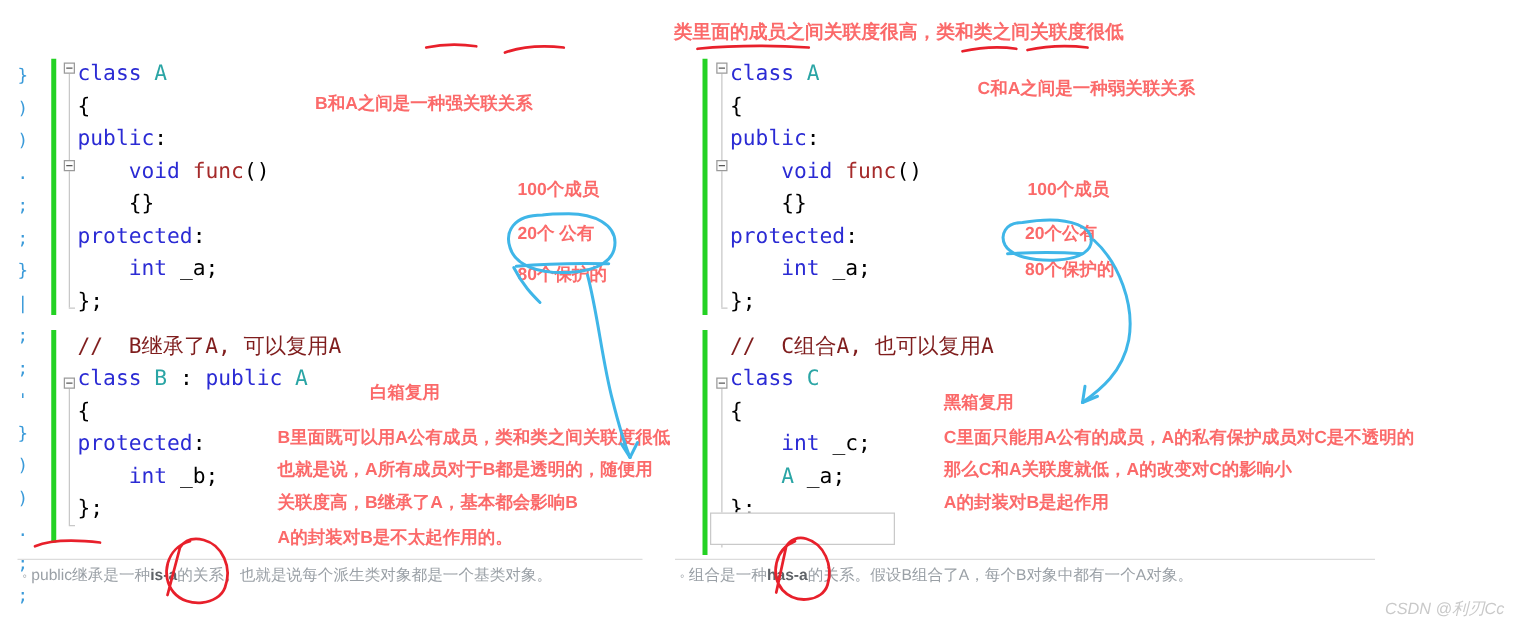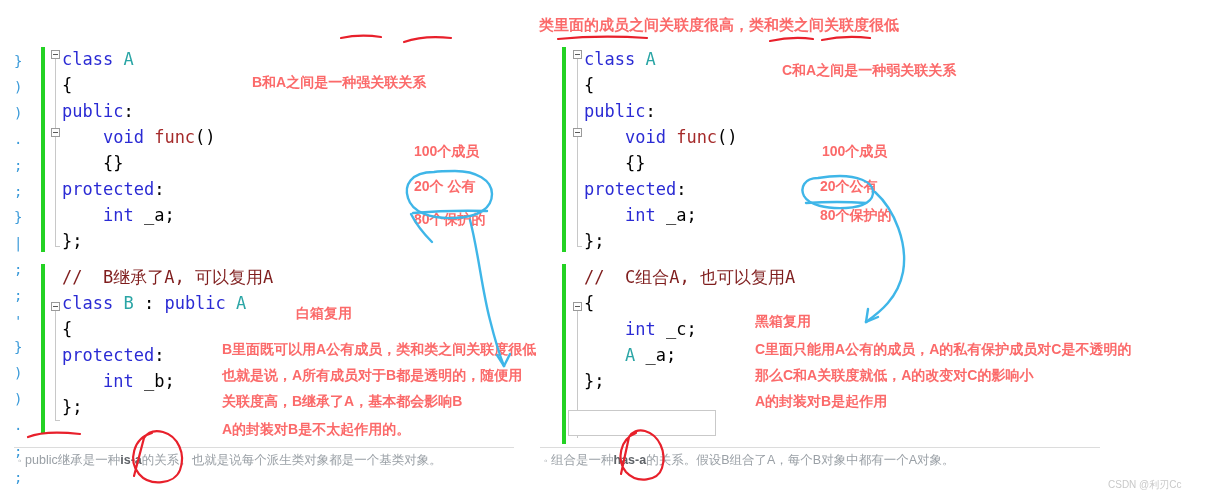--- a/index.html
+++ b/index.html
@@ -83,21 +83,21 @@
   .rowbox{
     position:absolute;
     border:1px solid #c9c9c9;
     background:#ffffff;
     box-sizing:border-box;
   }
   .hrule{position:absolute;height:1px;background:#dcdcdc;}
 
   
   .watermark{
-    position:absolute;color:#c9c9c9;font-size:10px;white-space:nowrap;
+    position:absolute;color:#c9c9c9;font-size:13px;white-space:nowrap;font-style:italic;
   }
 
   
   .overlay{position:absolute;left:0;top:0;width:1221px;height:501px;pointer-events:none;}
 </style>
 </head>
 <body>
 
 <div id="root">
 
@@ -175,20 +175,21 @@
       <div class="codeline"><span class="kw">public</span>:</div>
       <div class="codeline">    <span class="kw">void</span> <span class="fn">func</span>()</div>
       <div class="codeline">    {}</div>
       <div class="codeline"><span class="kw">protected</span>:</div>
       <div class="codeline">    <span class="kw">int</span> _a;</div>
       <div class="codeline">};</div>
     </div>
 
     <div class="abs" style="left:28px;top:220px;">
       <div class="codeline cmt">//  C组合A, 也可以复用A</div>
+      <div class="codeline"><span class="kw">class</span> <span class="typ">C</span></div>
       <div class="codeline">{</div>
       <div class="codeline">    <span class="kw">int</span> _c;</div>
       <div class="codeline">    <span class="typ">A</span> _a;</div>
       <div class="codeline">};</div>
     </div>
 
     <div class="rowbox" style="left:12px;top:366px;width:148px;height:26px;"></div>
   </div>
 
   <div class="abs note" style="left:252px;top:74px;">B和A之间是一种强关联关系</div>

